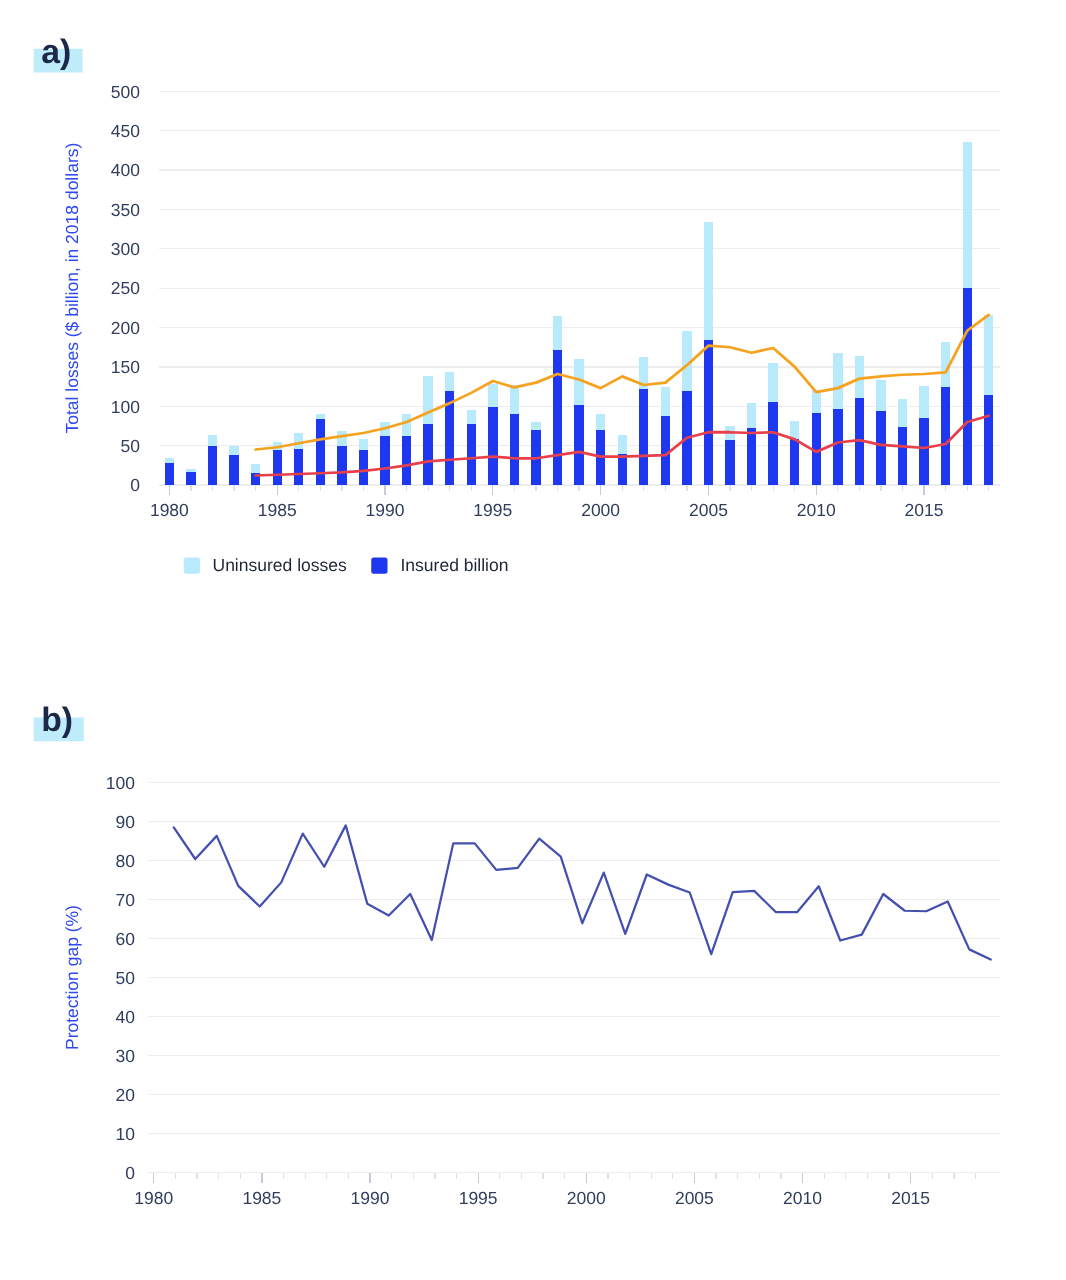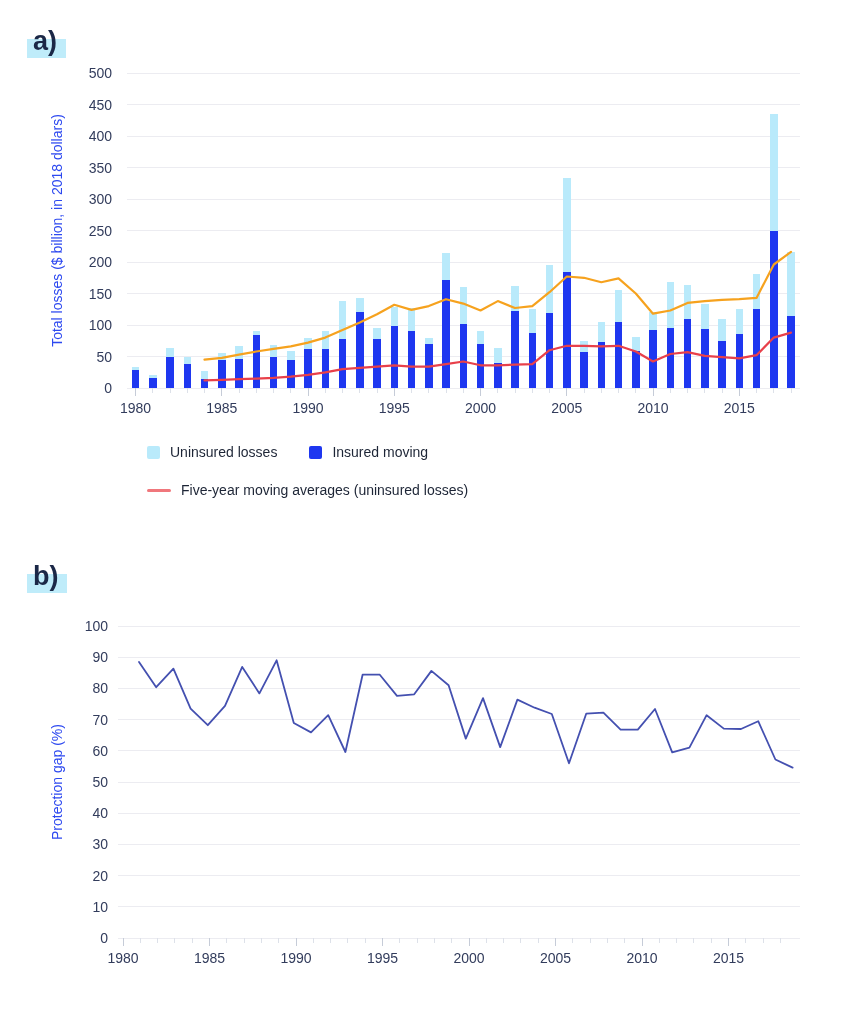--- a/index.html
+++ b/index.html
@@ -8,21 +8,21 @@
   .panel-label{position:absolute;font-size:27px;font-weight:700;color:#1b2847;z-index:2;line-height:1;}
   .panel-label::before{content:"";position:absolute;left:-6px;right:-9px;top:40%;bottom:-12%;
         background:var(--hl,#bfecfa);z-index:-1;}
   .panel-label.a{left:33px;top:28px;}
   .panel-label.b{left:33px;top:563px;}
   svg{position:absolute;left:0;display:block;}
   #chart-a{top:28px;}
   #chart-b{top:600px;}
   .legend{position:absolute;left:147px;top:444px;font-size:14px;color:#1d2536;z-index:2;}
   .legend-row{display:flex;align-items:center;margin-bottom:22px;}
-  .legend-row.r1{gap:32px;}
+  .legend-row.r1{gap:20px;}
   .legend-row.r2{gap:56px;}
   .legend-item{display:flex;align-items:center;gap:10px;white-space:nowrap;}
   .sw-square{width:13px;height:13px;border-radius:2px;display:inline-block;}
   .sw-line{width:24px;height:3px;border-radius:2px;display:inline-block;}
 </style>
 </head>
 <body>
 
 <div class="page">
 
@@ -181,28 +181,24 @@
     </svg>
 
   <div class="legend">
     <div class="legend-row r1">
       <span class="legend-item">
         <span class="sw-square" style="background: rgb(185, 234, 251);"></span>
         <span>Uninsured losses</span>
       </span>
       <span class="legend-item">
         <span class="sw-square" style="background: rgb(30, 55, 240);"></span>
-        <span>Insured moving</span>
+        <span>Insured billion</span>
       </span>
     </div>
     <div class="legend-row r2">
-      <span class="legend-item">
-        <span class="sw-line" style="background: rgb(240, 119, 124);"></span>
-        <span>Five-year moving averages (uninsured losses)</span>
-      </span>
     </div>
   </div>
 
   <span class="panel-label b">b)</span>
   <svg id="chart-b" width="853" height="385">
       <line x1="118" x2="800" y1="338" y2="338" stroke="#ececf1" stroke-width="1" shape-rendering="crispEdges"></line>
       <text x="108" y="343" text-anchor="end" fill="#323c5c" font-size="14">0</text>
       <line x1="118" x2="800" y1="306.8" y2="306.8" stroke="#ececf1" stroke-width="1" shape-rendering="crispEdges"></line>
       <text x="108" y="311.8" text-anchor="end" fill="#323c5c" font-size="14">10</text>
       <line x1="118" x2="800" y1="275.6" y2="275.6" stroke="#ececf1" stroke-width="1" shape-rendering="crispEdges"></line>

